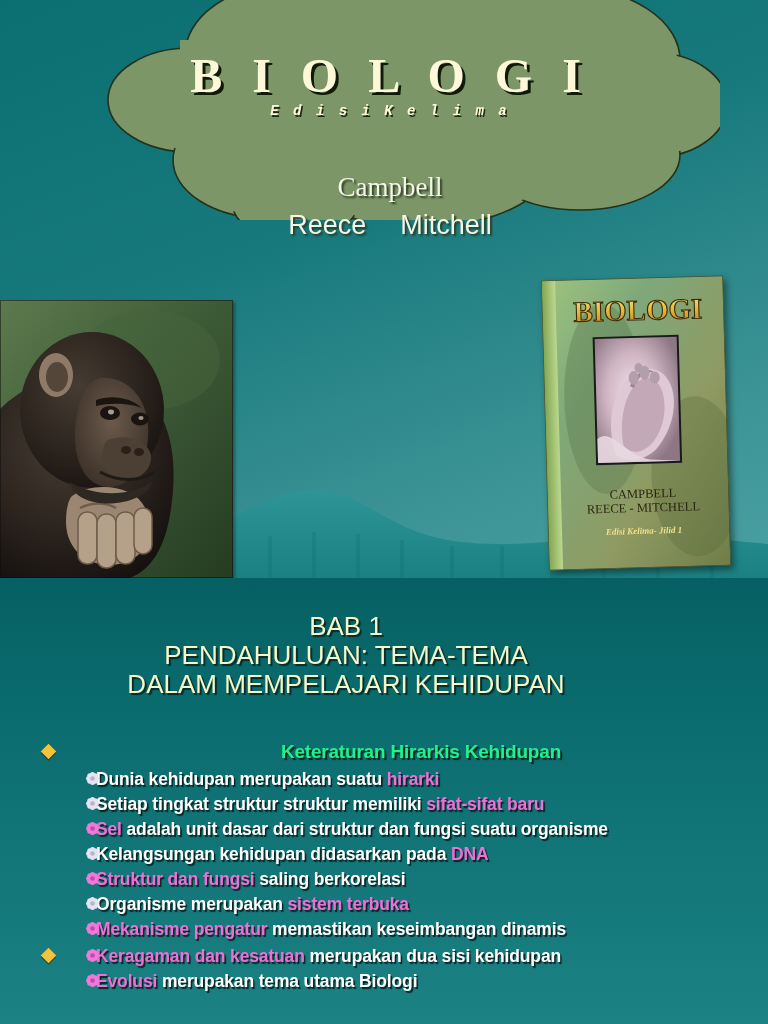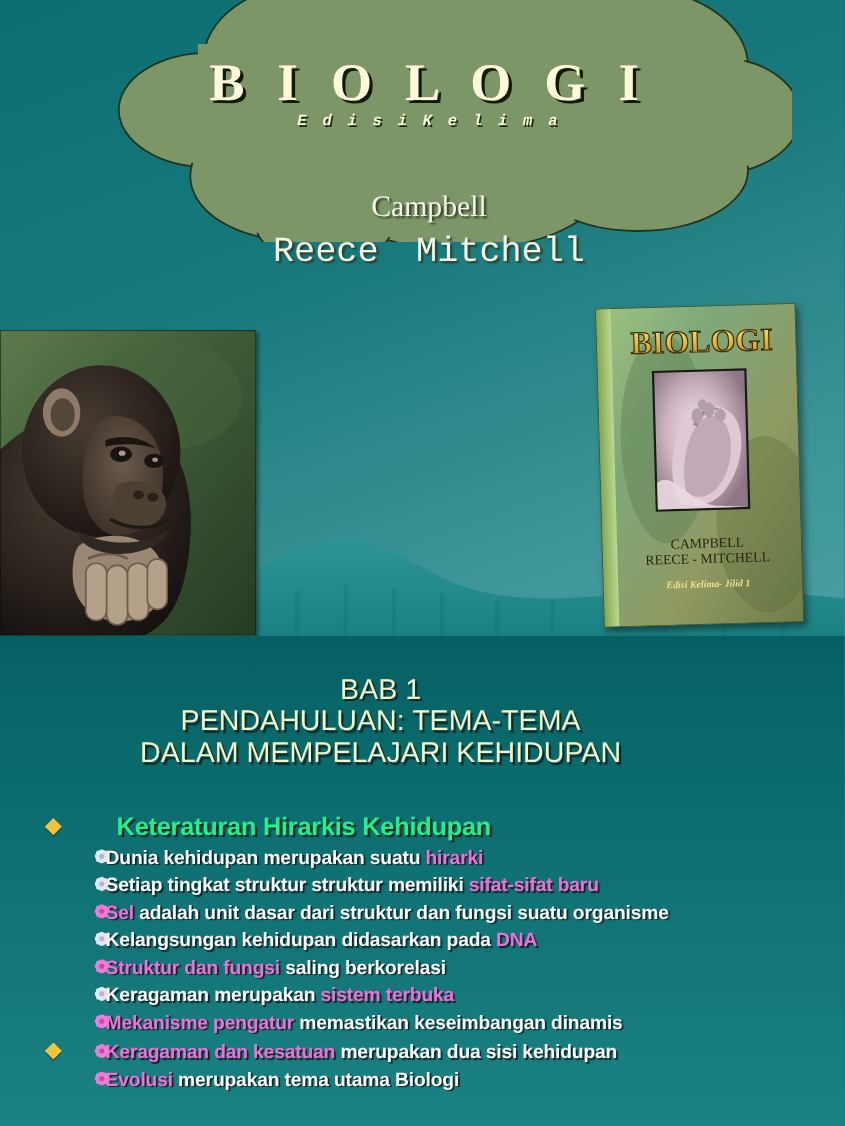--- a/index.html
+++ b/index.html
@@ -48,22 +48,22 @@
     text-shadow:1.5px 1.5px 0px #1d2a12;
   }
   .author1{
     position:absolute;left:0;top:212px;width:660px;text-align:center;
     font-family:"Liberation Serif", serif;
     font-size:27px;color:#f3f5e6;
     text-shadow:2px 2px 2px #2d3a22;
   }
   .author2{
     position:absolute;left:0;top:250px;width:660px;text-align:center;
-    font-family:Liberation Mono, monospace;
-    font-size:32px;color:#f3f5e6;
+    font-family:Liberation Sans, sans-serif;
+    font-size:27px;color:#f3f5e6;
     text-shadow:2px 2px 2px #2d3a22;
   }
   .author2 .gap{display:inline-block;width:34px;}
 
   
   .photo{
     position:absolute;left:0px;top:300px;width:233px;height:278px;
     overflow:hidden;
     box-shadow:2px 2px 3px rgba(0,0,0,.35);
   }
@@ -88,25 +88,26 @@
     font-family:"Liberation Sans", sans-serif;
     font-size:26px;line-height:29px;color:#f4f8c8;
     text-shadow:2px 2px 1px #0a2a2a;
   }
   .chapter div{white-space:nowrap;}
 
   
   .bullets{position:absolute;left:0;top:738px;width:768px;}
   .b1{
     position:relative;
-    margin:0 0 2px 0;padding-left:106px;
-    font-size:23px;font-weight:bold;color:#22f08a;
+    margin:0 0 2px 0;padding-left:74px;
+    font-size:19px;font-weight:bold;color:#22f08a;
     text-shadow:2px 2px 1px #0a2424;
     line-height:27px;
     letter-spacing:-0.2px;
+    text-align:center;
   }
   .b1 .dia{
     position:absolute;left:43px;top:8px;width:11px;height:11px;
     background:#f2c43c;transform:rotate(45deg);
     box-shadow:1px 1px 0 rgba(0,0,0,.4);
   }
   .b2{
     position:relative;
     margin:0;padding-left:96px;
     font-size:17.5px;font-weight:bold;color:#ffffff;
@@ -392,21 +393,21 @@
             <circle cx="10.40" cy="6.50" r="2.5" fill="#e7e4f2"></circle>
             <circle cx="9.26" cy="9.26" r="2.5" fill="#e7e4f2"></circle>
             <circle cx="6.50" cy="10.40" r="2.5" fill="#e7e4f2"></circle>
             <circle cx="3.74" cy="9.26" r="2.5" fill="#e7e4f2"></circle>
             <circle cx="2.60" cy="6.50" r="2.5" fill="#e7e4f2"></circle>
             <circle cx="3.74" cy="3.74" r="2.5" fill="#e7e4f2"></circle>
             <circle cx="6.50" cy="2.60" r="2.5" fill="#e7e4f2"></circle>
             <circle cx="9.26" cy="3.74" r="2.5" fill="#e7e4f2"></circle>
             <circle cx="6.5" cy="6.5" r="2.3" fill="#b9b4cc"></circle>
           </svg>
-        </span><span>Keragaman merupakan </span><span class="hl">sistem terbuka</span></div>
+        </span><span>Organisme merupakan </span><span class="hl">sistem terbuka</span></div>
       <div class="b2"><span class="flower">
           <svg width="13" height="13" viewBox="0 0 13 13" xmlns="http://www.w3.org/2000/svg">
             <circle cx="10.40" cy="6.50" r="2.5" fill="#ef7ad8"></circle>
             <circle cx="9.26" cy="9.26" r="2.5" fill="#ef7ad8"></circle>
             <circle cx="6.50" cy="10.40" r="2.5" fill="#ef7ad8"></circle>
             <circle cx="3.74" cy="9.26" r="2.5" fill="#ef7ad8"></circle>
             <circle cx="2.60" cy="6.50" r="2.5" fill="#ef7ad8"></circle>
             <circle cx="3.74" cy="3.74" r="2.5" fill="#ef7ad8"></circle>
             <circle cx="6.50" cy="2.60" r="2.5" fill="#ef7ad8"></circle>
             <circle cx="9.26" cy="3.74" r="2.5" fill="#ef7ad8"></circle>

